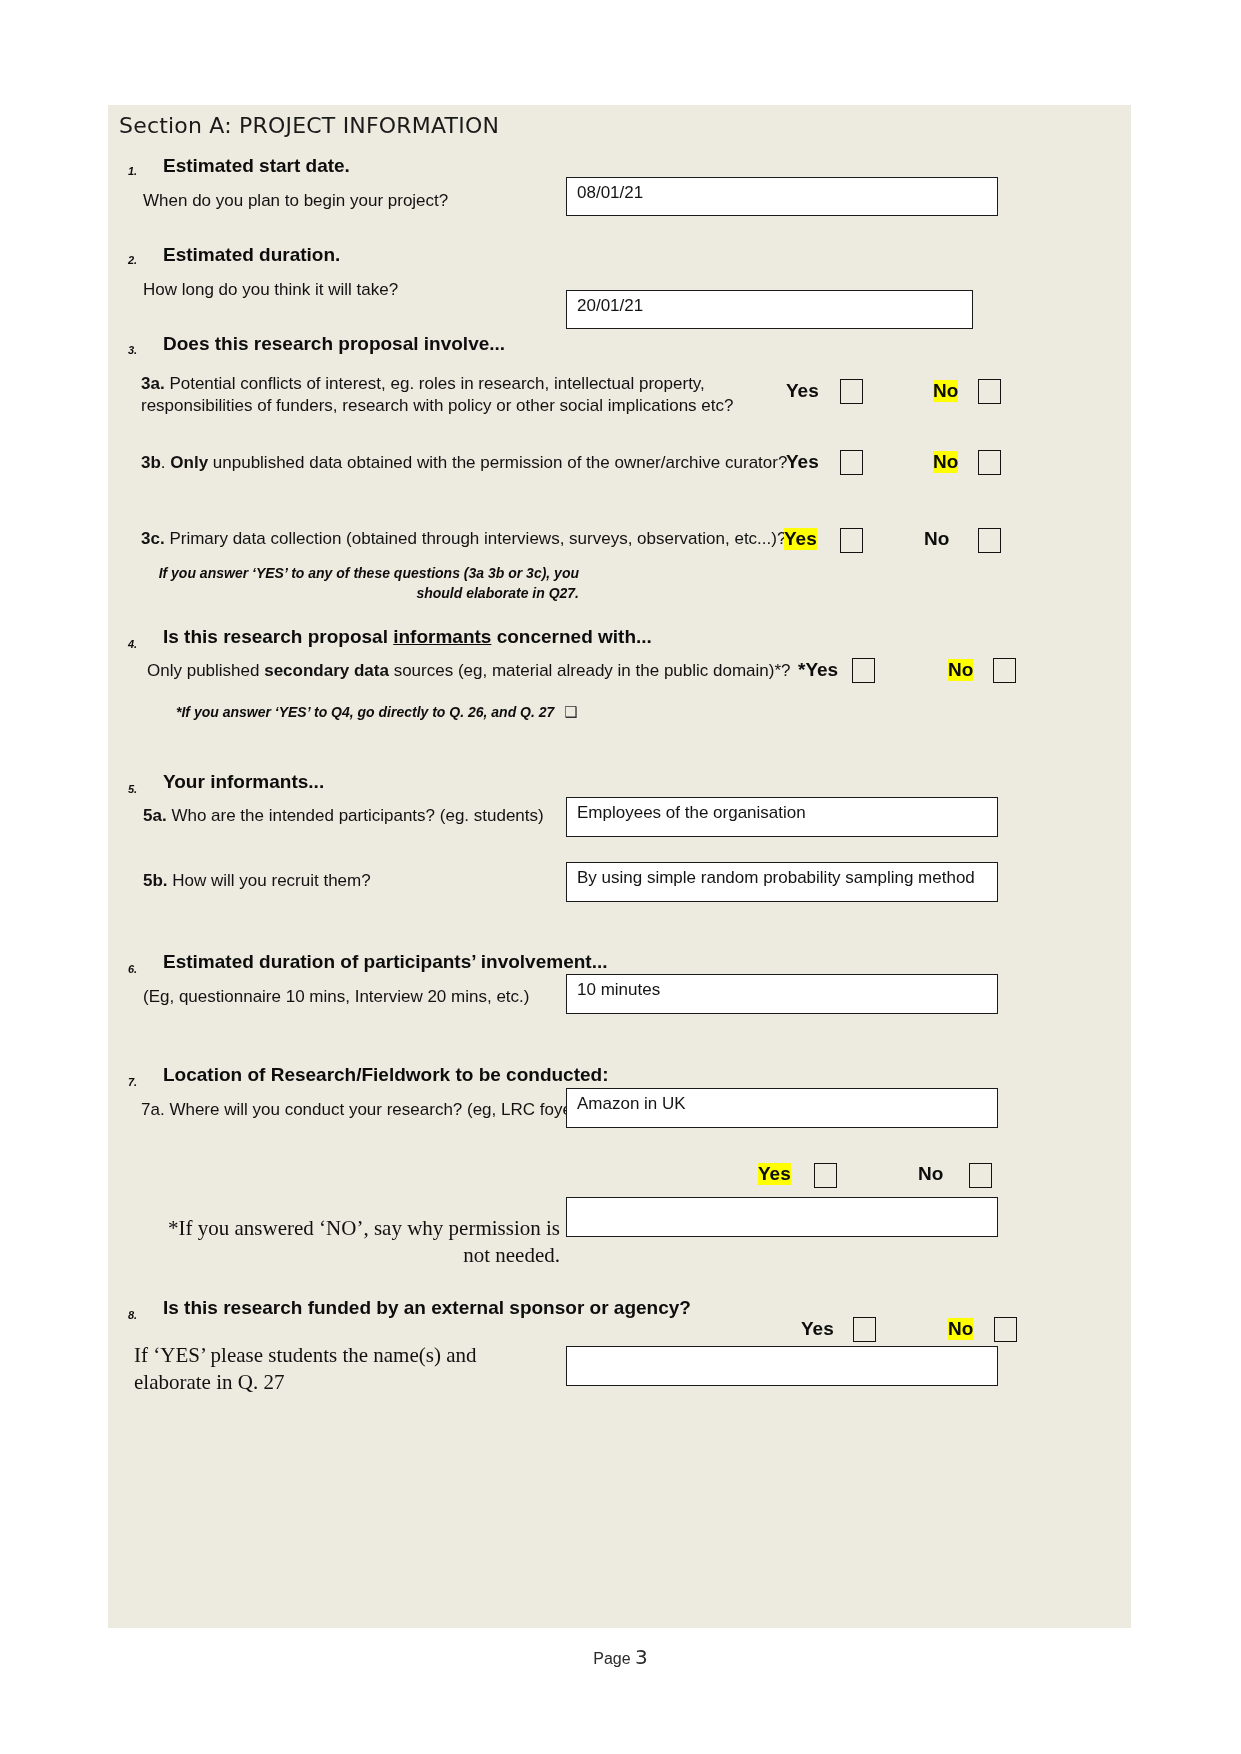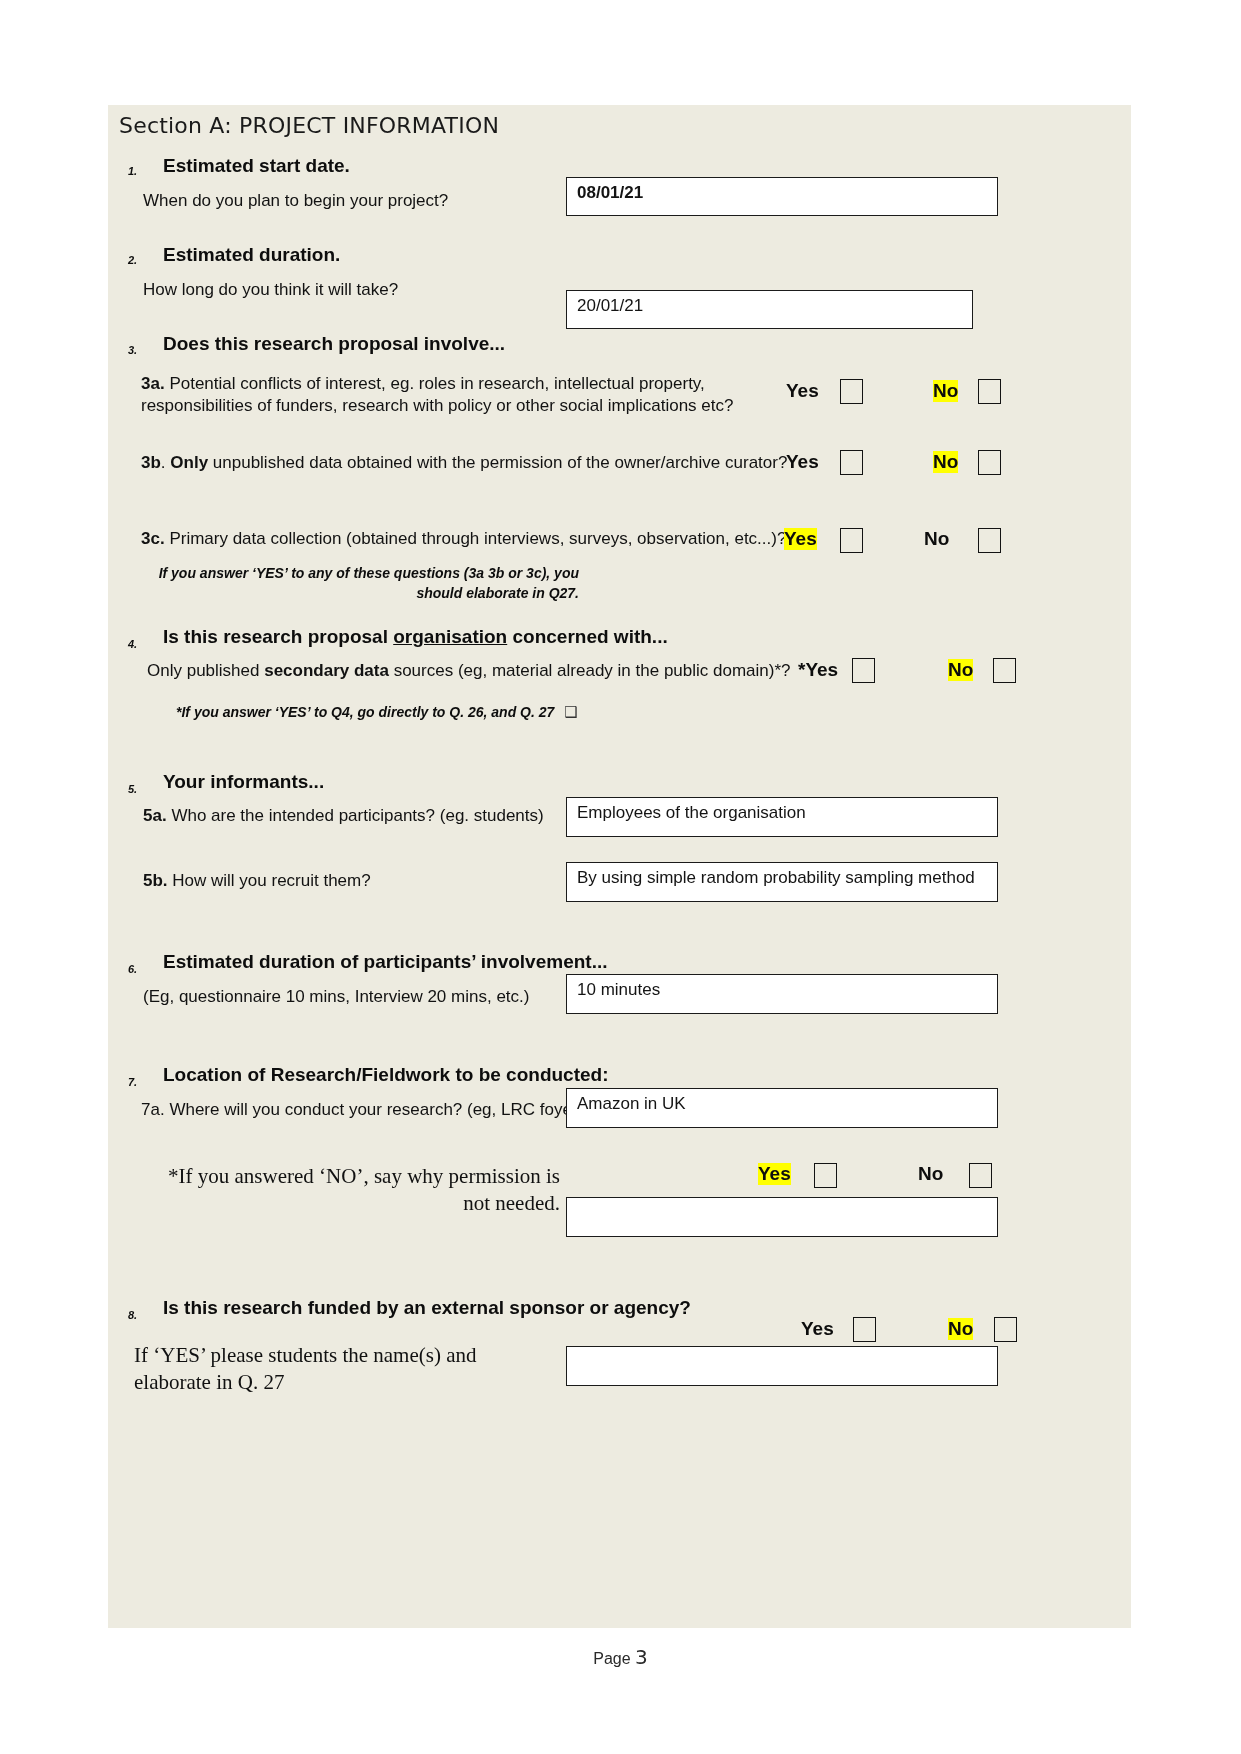--- a/index.html
+++ b/index.html
@@ -139,21 +139,21 @@
 <body>
 
 <div class="page-sheet">
   <div class="content-area">
 
     <div class="section-header">Section A: PROJECT INFORMATION</div>
 
     <div class="qnum" style="left:20px; top:60px;">1.</div>
     <div class="qtitle" style="left:55px; top:50px;">Estimated start date.</div>
     <div class="qsub" style="left:35px; top:86px;">When do you plan to begin your project?</div>
-    <div class="field" style="left:458px; top:72px; width:432px; height:39px;font-weight:bold;">
+    <div class="field" style="left:458px; top:72px; width:432px; height:39px;">
       <span class="field-text">08/01/21</span>
     </div>
 
     <div class="qnum" style="left:20px; top:149px;">2.</div>
     <div class="qtitle" style="left:55px; top:139px;">Estimated duration.</div>
     <div class="qsub" style="left:35px; top:175px;">How long do you think it will take?</div>
     <div class="field" style="left:458px; top:155px; width:407px; height:39px;margin-top:30px;">
       <span class="field-text">20/01/21</span>
     </div>
 
@@ -186,21 +186,21 @@
     <div class="checkbox" style="left:732px; top:423px;"></div>
     <div class="yn-label" style="left:816px; top:423px;">No</div>
     <div class="checkbox" style="left:870px; top:423px;"></div>
 
     <div class="note" style="left:47px; top:458px; width:424px; text-align:right;">
       <span>If you answer ‘YES’ to any of these questions (3a 3b or 3c), you should</span>
       <span>elaborate in Q27.</span>
     </div>
 
     <div class="qnum" style="left:20px; top:533px;">4.</div>
-    <div class="qtitle" style="left:55px; top:521px;"><span>Is this research proposal </span><span class="u">organisation</span><span> concerned with...</span></div>
+    <div class="qtitle" style="left:55px; top:521px;"><span>Is this research proposal </span><span class="u">informants</span><span> concerned with...</span></div>
 
     <div class="qsub" style="left:39px; top:556px;"><span>Only published </span><b>secondary data</b><span> sources (eg, material already in the public domain)*?</span></div>
     <div class="yn-label" style="left:690px; top:554px;">*Yes</div>
     <div class="checkbox" style="left:744px; top:553px;"></div>
     <div class="yn-label hl" style="left:840px; top:554px;">No</div>
     <div class="checkbox" style="left:885px; top:553px;"></div>
 
     <div class="note" style="left:68px; top:597px;">
       <span>*If you answer ‘YES’ to Q4, go directly to Q. 26, and Q. 27</span>
       <span class="wing" style="position:relative; left:6px;">❑</span>
@@ -241,21 +241,21 @@
     </div>
     <div class="field" style="left:458px; top:983px; width:432px; height:40px;">
       <span class="field-text">Amazon in UK</span>
     </div>
 
     <div class="yn-label hl" style="left:650px; top:1058px;">Yes</div>
     <div class="checkbox" style="left:706px; top:1058px;"></div>
     <div class="yn-label" style="left:810px; top:1058px;">No</div>
     <div class="checkbox" style="left:861px; top:1058px;"></div>
 
-    <div class="serif" style="left:44px; top:1058px; width:408px; text-align:right;">
+    <div class="serif" style="left:44px; top:1110px; width:408px; text-align:right;">
       <span>*If you answered ‘NO’, say why permission is</span>
       <span>not needed.</span>
     </div>
     <div class="field" style="left:458px; top:1092px; width:432px; height:40px;">
       <span class="field-text"></span>
     </div>
 
     <div class="qnum" style="left:20px; top:1204px;">8.</div>
     <div class="qtitle" style="left:55px; top:1192px;">Is this research funded by an external sponsor or agency?</div>
 

